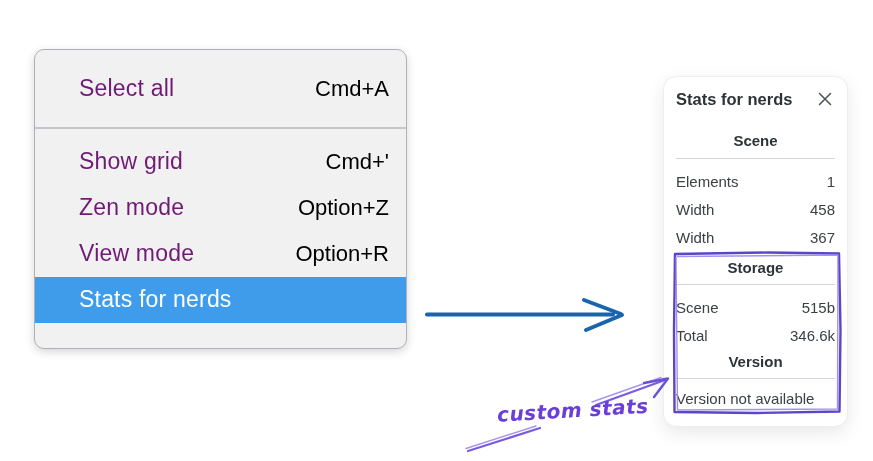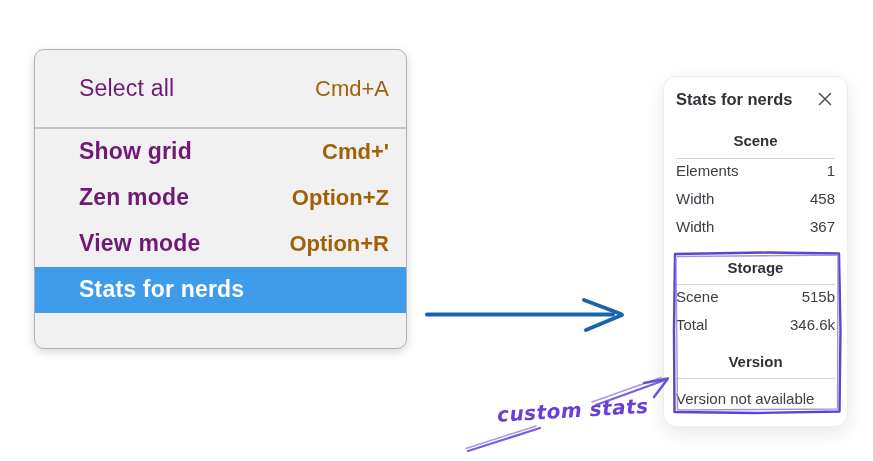--- a/index.html
+++ b/index.html
@@ -14,28 +14,28 @@
   
   .context-menu {
     position:absolute; left:34px; top:49px; width:373px; height:300px;
     background:#f1f1f2;
     border:1.5px solid #aeb2b8; border-radius:10px;
     box-shadow:0 3px 10px rgba(0,0,0,.16);
     overflow:hidden;
   }
   .menu-section-top { height:77px; display:flex; align-items:center; }
   .menu-divider { height:1.5px; background:#c3c5c8; }
-  .menu-section-bottom { padding-top:0;font-weight:bold; }
+  .menu-section-bottom { padding-top:10px; }
   .menu-item {
     display:flex; align-items:center; justify-content:space-between;
     height:46px; padding:0 17px 0 44px; cursor:default;
   }
   .menu-section-top .menu-item { height:100%; width:100%; }
   .mi-label { font-size:23px; color:#701a75; letter-spacing:.2px; }
-  .mi-shortcut { font-size:22px; color:#a16207; }
+  .mi-shortcut { font-size:22px; color:#000000; }
   .menu-item.highlighted { background:#3f9ceb; }
   .menu-item.highlighted .mi-label { color:#ffffff; }
   .menu-item.highlighted .mi-shortcut { color:#cfe4f9; }
 
   
   .stats-panel {
     position:absolute; left:663px; top:76px; width:185px; height:351px;
     background:#ffffff; border:1px solid #ebedf0; border-radius:13px;
     box-shadow:0 6px 18px rgba(0,0,0,.09);
     padding:10px 12px; color:#3b4046; font-size:15px;
@@ -48,21 +48,21 @@
   }
   .sec-header {
     margin-top:20px; text-align:center; font-weight:700;
     font-size:15px; color:#2e3338; line-height:20px; height:20px;
   }
   .sec-header.tight { margin-top:12px; }
   .sec-header.tighter { margin-top:8px; }
   .sec-divider { height:1px; background:#d3d7dc; margin-top:7px; }
   .sec-divider.tight { margin-top:6px; }
   .stat-row {
-    display:flex; justify-content:space-between; align-items:flex-start;
+    display:flex; justify-content:space-between; align-items:flex-end;
     height:28px;
   }
   .stat-row.first { margin-top:3px; }
   .note-row { margin-top:6px; height:26px; display:flex; align-items:center;text-align:right; }
 
   
   .annot-layer { position:absolute; left:0; top:0; width:873px; height:461px; pointer-events:none; }
   .custom-note {
     position:absolute; left:497px; top:398px; width:160px;
     font-family:"DejaVu Sans", cursive;

